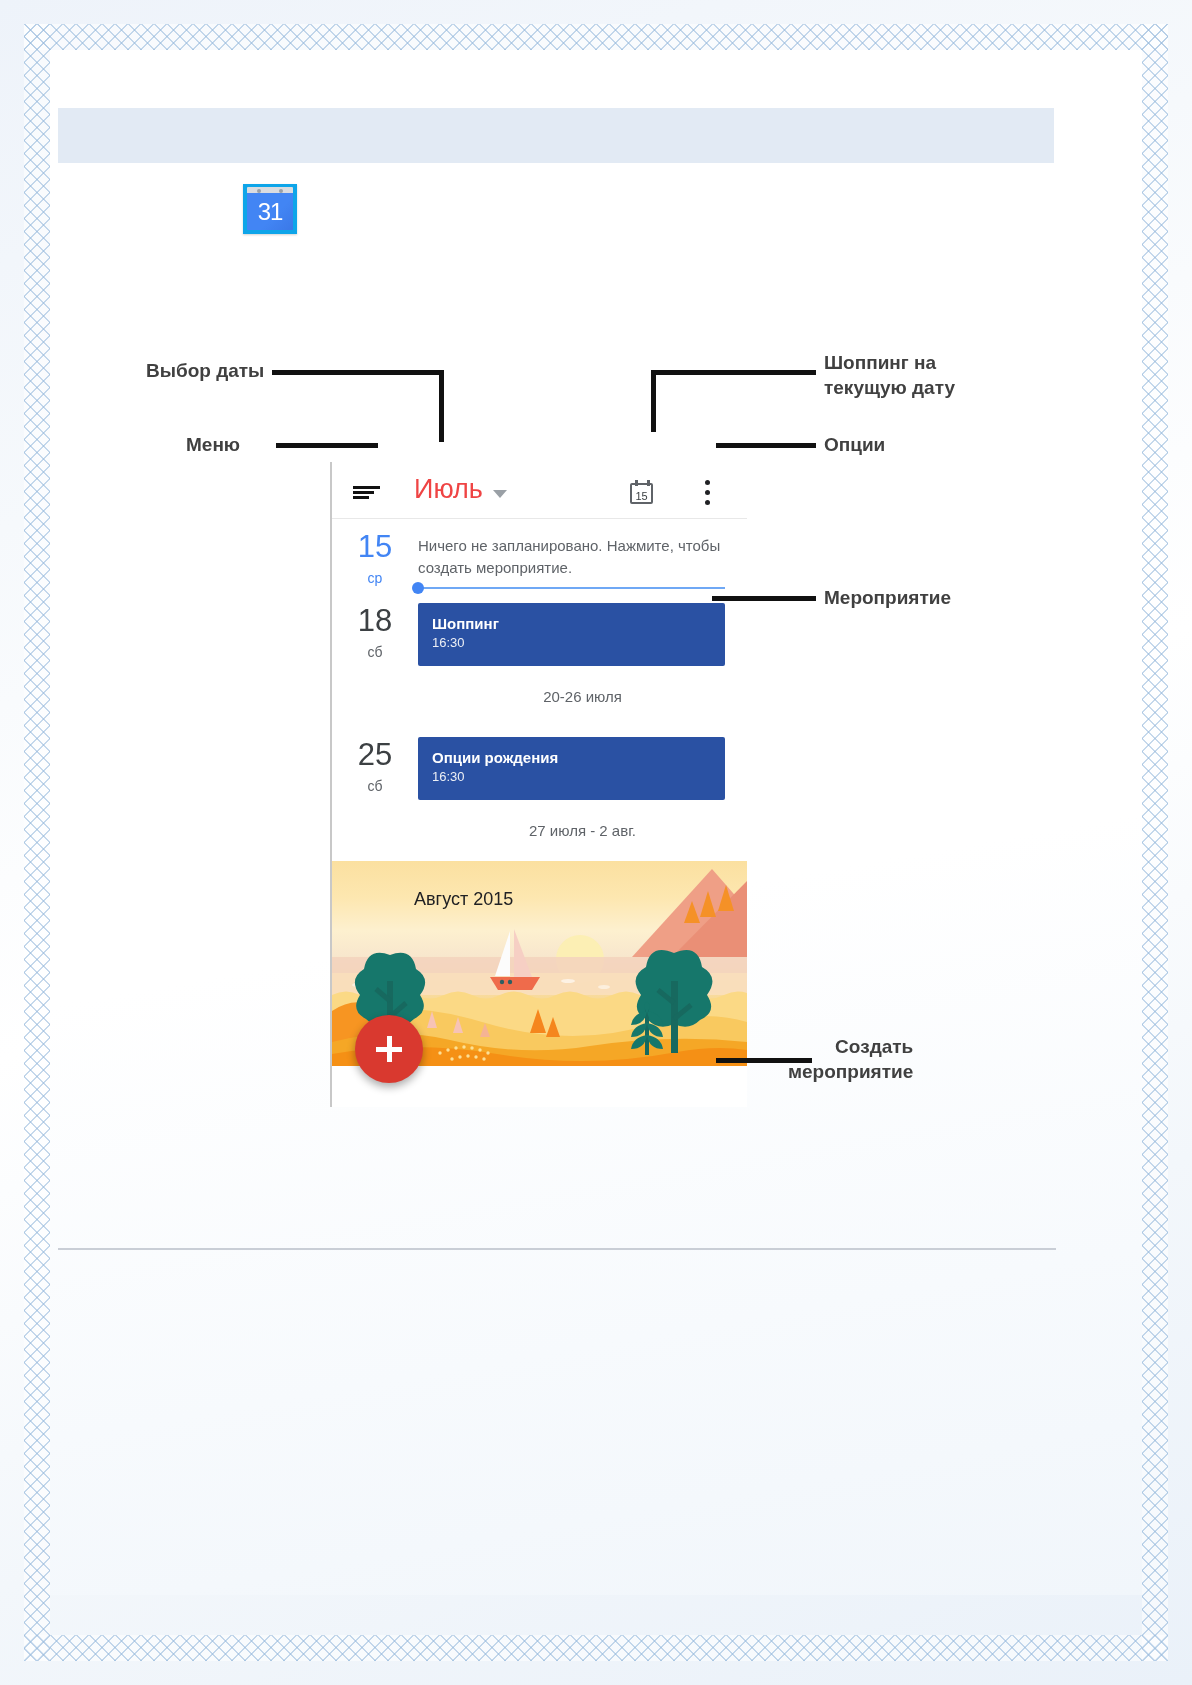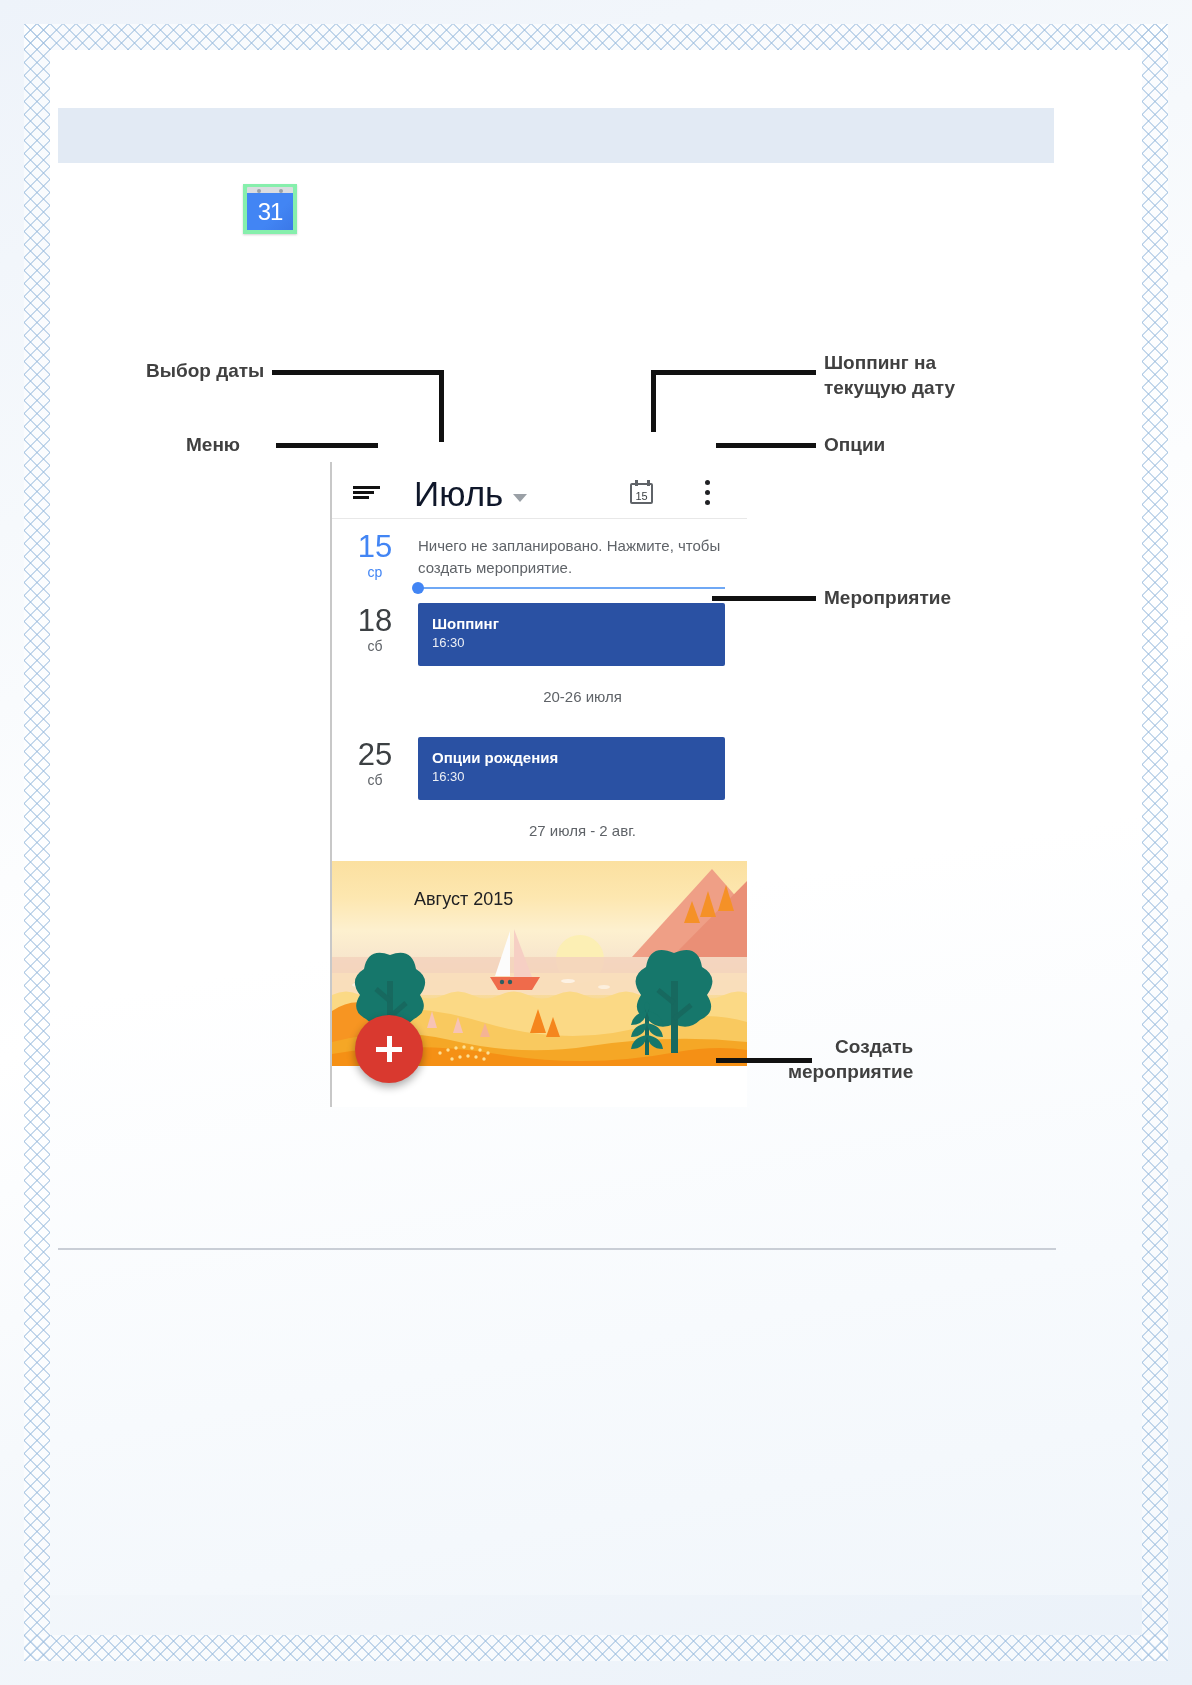--- a/index.html
+++ b/index.html
@@ -35,21 +35,21 @@
 
   
   .banner{
     position:absolute;left:58px;top:108px;width:996px;height:55px;
     background:#e2eaf4;
   }
 
   
   .app-icon{
     position:absolute;left:243px;top:184px;width:54px;height:50px;
-    background:#86efac;
+    background:#0ea5e9;
     box-shadow:0 1px 2px rgba(0,0,0,.18);
   }
   .app-icon .tabs{
     position:absolute;left:4px;top:3px;width:46px;height:7px;background:#dadce0;border-radius:1px;
   }
   .app-icon .tabs:before,.app-icon .tabs:after{
     content:"";position:absolute;top:2px;width:4px;height:4px;border-radius:50%;background:#9aa0a6;
   }
   .app-icon .tabs:before{left:10px;} .app-icon .tabs:after{right:10px;}
   .app-icon .body{
@@ -72,21 +72,21 @@
     position:absolute;left:21px;top:24px;width:27px;height:11px;cursor:pointer;
   }
   .hamburger i{position:absolute;left:0;width:27px;height:3px;background:#111;display:block;}
   .hamburger i:nth-child(1){top:0;}
   .hamburger i:nth-child(2){top:5px;width:21px;}
   .hamburger i:nth-child(3){top:10px;width:16px;}
 
   .month-sel{
     position:absolute;left:82px;top:12px;display:flex;align-items:center;gap:10px;cursor:pointer;
   }
-  .month-sel .mlabel{font-size:35px;color:#0f172a;}
+  .month-sel .mlabel{font-size:27px;color:#ef4444;}
   .caret{
     width:0;height:0;border-left:7px solid transparent;border-right:7px solid transparent;
     border-top:8px solid #9aa0a6;margin-top:8px;
   }
 
   .today-icon{
     position:absolute;left:298px;top:18px;width:25px;height:25px;cursor:pointer;
   }
   .today-icon .frame{
     position:absolute;left:0;top:3px;width:23px;height:21px;border:2.5px solid #5f6368;border-radius:2px;
@@ -99,21 +99,21 @@
   .overflow{
     position:absolute;left:373px;top:18px;width:6px;height:26px;cursor:pointer;
   }
   .overflow b{display:block;width:5px;height:5px;border-radius:50%;background:#202124;margin-bottom:5px;}
 
   
   .agenda{position:relative;background:#fff;}
   .row{position:relative;display:flex;}
   .daycol{width:86px;flex:0 0 86px;text-align:center;padding-top:12px;}
   .daynum{font-size:31px;line-height:32px;color:#3c4043;}
-  .dayname{font-size:14px;color:#5f6368;margin-top:1px;}
+  .dayname{font-size:14px;color:#5f6368;margin-top:7px;}
   .daycol.today .daynum{color:#4285f4;}
   .daycol.today .dayname{color:#4285f4;}
 
   .rowbody{flex:1;padding-right:22px;position:relative;}
   .nothing{
     font-size:15px;color:#5f6368;line-height:22px;padding-top:16px;
   }
   .nowline{
     position:relative;height:2px;background:#6fa8f5;margin-top:8px;margin-bottom:4px;
   }

